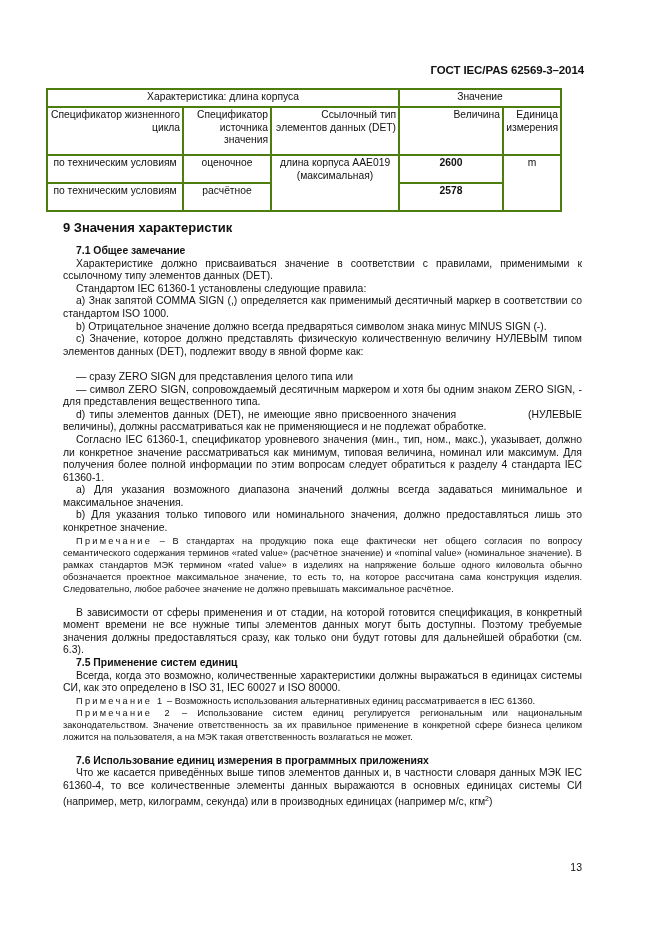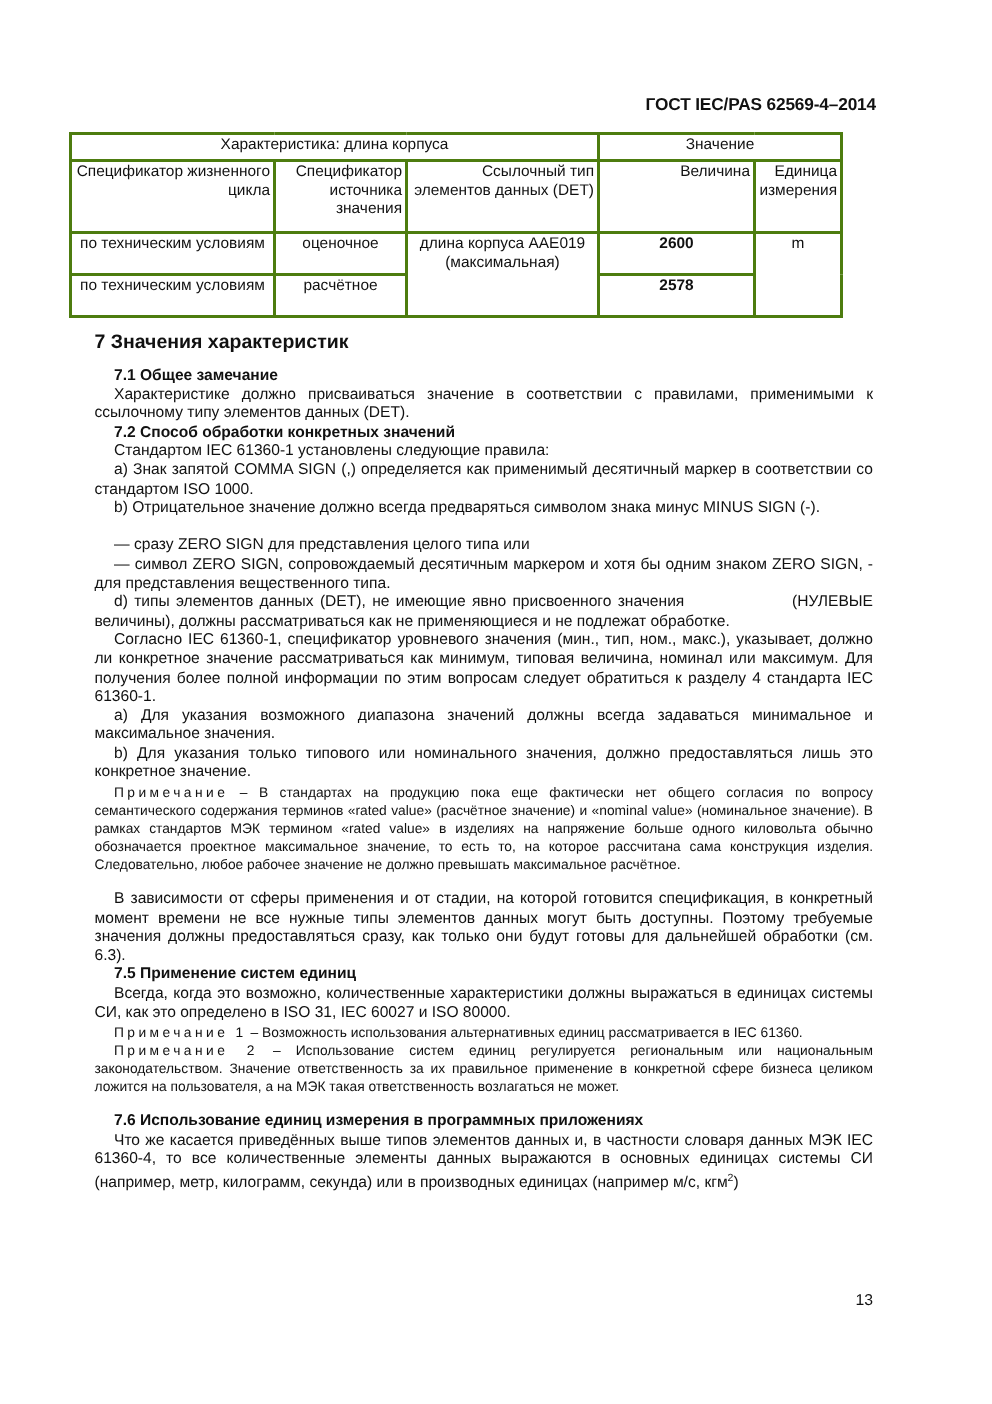--- a/index.html
+++ b/index.html
@@ -20,21 +20,21 @@
   .text p { margin:0; text-align:justify; }
   .ind { text-indent:13px; }
   .sub { font-weight:bold; text-indent:13px; }
   .note { font-size:9.2px; line-height:12px; }
   .sp { letter-spacing:2.3px;margin-top:40px; }
   .pg { position:absolute; right:79px; top:861px; font-size:10.5px; }
 </style>
 </head>
 <body>
 
-<div class="hdr">ГОСТ IEC/PAS 62569-4–2014</div>
+<div class="hdr">ГОСТ IEC/PAS 62569-3–2014</div>
 
 <table class="spec">
   <tbody>
       <tr class="r0">
     <td colspan="3">Характеристика:   длина корпуса</td>
     <td colspan="2">Значение</td>
   </tr>
   <tr class="r1">
     <td style="width:130px">Спецификатор жизненного цикла</td>
     <td style="width:82px">Спецификатор источника значения</td>
@@ -50,29 +50,29 @@
     <td rowspan="2">m</td>
   </tr>
   <tr class="r3">
     <td>по техническим условиям</td>
     <td>расчётное</td>
     <td class="b">2578</td>
   </tr>
 </tbody>
   </table>
 
-<div class="sec" style="top:220px">7  Значения характеристик</div>
+<div class="sec" style="top:220px">9  Значения характеристик</div>
 
 <div class="text" style="top:245px">
   <p class="sub">7.1  Общее замечание</p>
   <p class="ind">Характеристике должно присваиваться значение в соответствии с правилами, применимыми к ссылочному типу элементов данных (DET).</p>
-  <p class="sub">7.2  Способ обработки конкретных значений</p>
   <p class="ind">Стандартом IEC 61360-1 установлены следующие правила:</p>
   <p class="ind">а)  Знак запятой   COMMA SIGN (,) определяется как применимый десятичный маркер в соответствии со стандартом ISO 1000.</p>
   <p class="ind">b)   Отрицательное значение должно всегда предваряться символом знака минус MINUS SIGN (-).</p>
+  <p class="ind">c)   Значение, которое должно представлять физическую количественную величину НУЛЕВЫМ типом элементов данных (DET), подлежит вводу в явной форме как:</p>
   <p style="height:12.6px"></p>
   <p class="ind">— сразу ZERO SIGN для представления целого типа или</p>
   <p class="ind">— символ ZERO SIGN, сопровождаемый десятичным маркером и хотя бы одним знаком ZERO SIGN, -  для представления вещественного типа.</p>
   <p class="ind" style="white-space:pre-wrap">d) типы элементов данных (DET), не имеющие явно присвоенного значения                 (НУЛЕВЫЕ величины), должны рассматриваться как не применяющиеся и не подлежат обработке.</p>
   <p class="ind">Согласно IEC 61360-1, спецификатор уровневого значения (мин., тип, ном., макс.), указывает, должно ли конкретное значение рассматриваться как минимум, типовая величина, номинал или максимум. Для получения более полной информации по этим вопросам следует обратиться к разделу 4 стандарта IEC 61360-1.</p>
   <p class="ind">а)  Для указания возможного диапазона значений должны всегда задаваться минимальное и максимальное значения.</p>
   <p class="ind">b)  Для указания только типового или номинального значения, должно предоставляться лишь это конкретное значение.</p>
   <p class="ind note"><span class="sp">Примечание</span><span> – В стандартах на продукцию пока еще фактически нет общего согласия по вопросу семантического содержания терминов «rated value» (расчётное значение)   и  «nominal value» (номинальное значение). В рамках стандартов МЭК   термином «rated value» в изделиях на напряжение больше одного киловольта обычно обозначается проектное максимальное значение, то есть то, на которое рассчитана сама конструкция изделия. Следовательно, любое рабочее значение не должно превышать максимальное расчётное.</span></p>
   <p style="height:12px"></p>
   <p class="ind">В зависимости от сферы применения и от стадии, на которой готовится спецификация, в конкретный момент времени не все нужные типы элементов данных могут быть доступны. Поэтому требуемые значения должны предоставляться сразу, как только они будут готовы для дальнейшей обработки (см. 6.3).</p>

